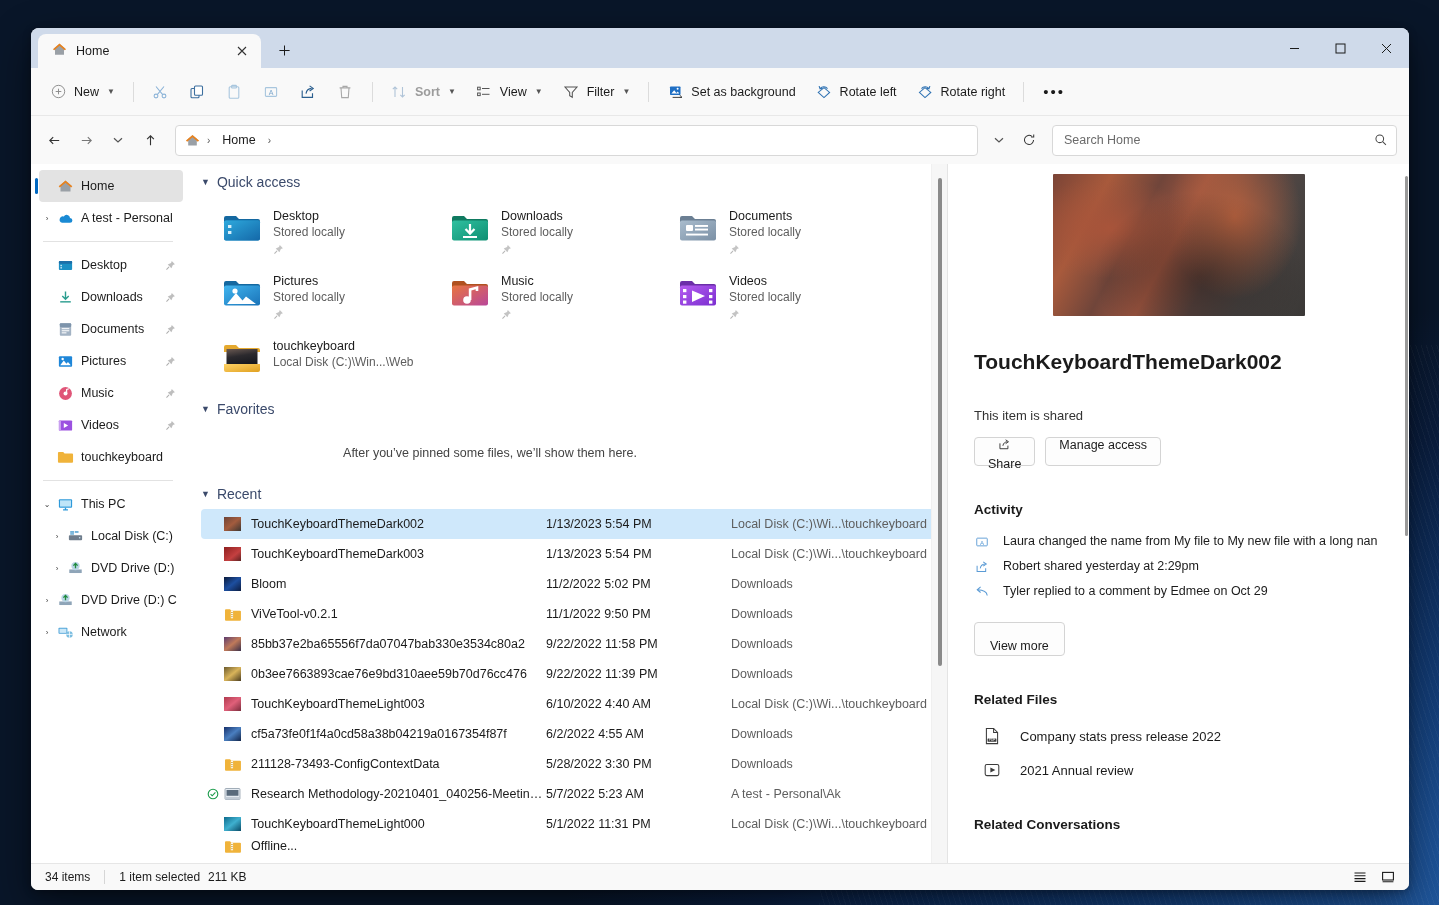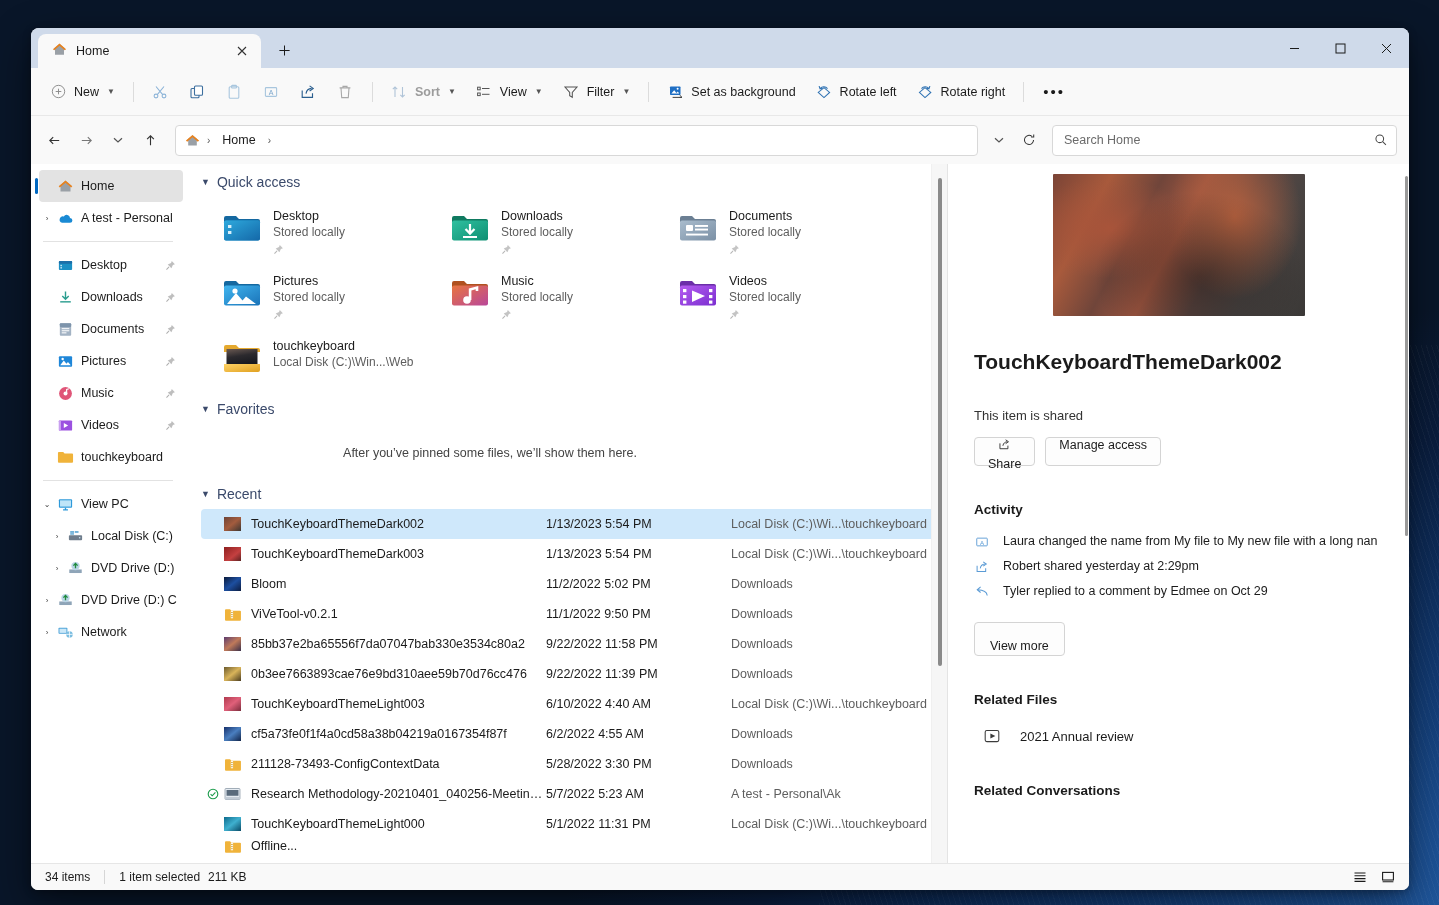--- a/index.html
+++ b/index.html
@@ -597,21 +597,21 @@
         <div class="navdivider"></div>
         <div class="navitem">
           <span class="twisty">⌄</span>
           <span class="navicon">
             <svg width="17" height="17" viewBox="0 0 18 18">
               <rect x="2" y="3.4" width="14" height="9" rx="1" fill="#2f9ada"></rect>
               <rect x="3.2" y="4.6" width="11.6" height="6.6" fill="#bfe5f8"></rect>
               <path d="M6.4 14.6 H11.6 M9 12.4 V14.6" stroke="#2f9ada" stroke-width="1.4"></path>
             </svg>
           </span>
-          <span class="navlabel">View PC</span>
+          <span class="navlabel">This PC</span>
         </div>
         <div class="navitem" style="margin-left:18px">
           <span class="twisty">›</span>
           <span class="navicon">
             <svg width="17" height="17" viewBox="0 0 18 18">
               <rect x="2" y="7.6" width="14" height="5.4" rx="1" fill="#6f7d8c"></rect>
               <rect x="3.4" y="3.4" width="4" height="1.6" fill="#4f9fd0"></rect>
               <rect x="8.2" y="3.4" width="4" height="1.6" fill="#4f9fd0"></rect>
               <rect x="3.4" y="5.6" width="4" height="1.4" fill="#4f9fd0"></rect>
               <circle cx="13.4" cy="10.3" r="0.8" fill="#cfe8f5"></circle>
@@ -1108,20 +1108,31 @@
         <div class="det-btn" style="height:31px;padding:16px 15px">
           <span>View more</span>
         </div>
       </div>
 
       <div class="det-h">Related Files</div>
       <div id="related-files">
           <div class="rel-row">
             <span class="rel-ico">
               <svg width="20" height="20" viewBox="0 0 20 20" fill="none" stroke="#3b3b3b" stroke-width="1.05">
+                <path d="M4.4 2.4 h7.2 l4 4 v11.2 h-11.2 z"></path>
+                <path d="M11.6 2.4 v4 h4"></path>
+                <rect x="5.6" y="12.4" width="8.8" height="3.4" rx="0.6" fill="#3b3b3b" stroke="none"></rect>
+                <text x="10" y="15.1" font-size="3.2" fill="#fff" stroke="none" text-anchor="middle" font-family="Liberation Sans">PDF</text>
+              </svg>
+            </span>
+            <span class="rel-txt">Company stats press release 2022</span>
+          </div>
+          <div class="rel-row">
+            <span class="rel-ico">
+              <svg width="20" height="20" viewBox="0 0 20 20" fill="none" stroke="#3b3b3b" stroke-width="1.05">
                 <rect x="3.2" y="4.4" width="13.6" height="11.2" rx="1.6"></rect>
                 <path d="M8.4 7.6 L13.4 10 L8.4 12.4 Z" fill="#3b3b3b" stroke="none"></path>
               </svg>
             </span>
             <span class="rel-txt">2021 Annual review</span>
           </div>
         </div>
 
       <div class="det-h" style="padding-top:30px">Related Conversations</div>
 

